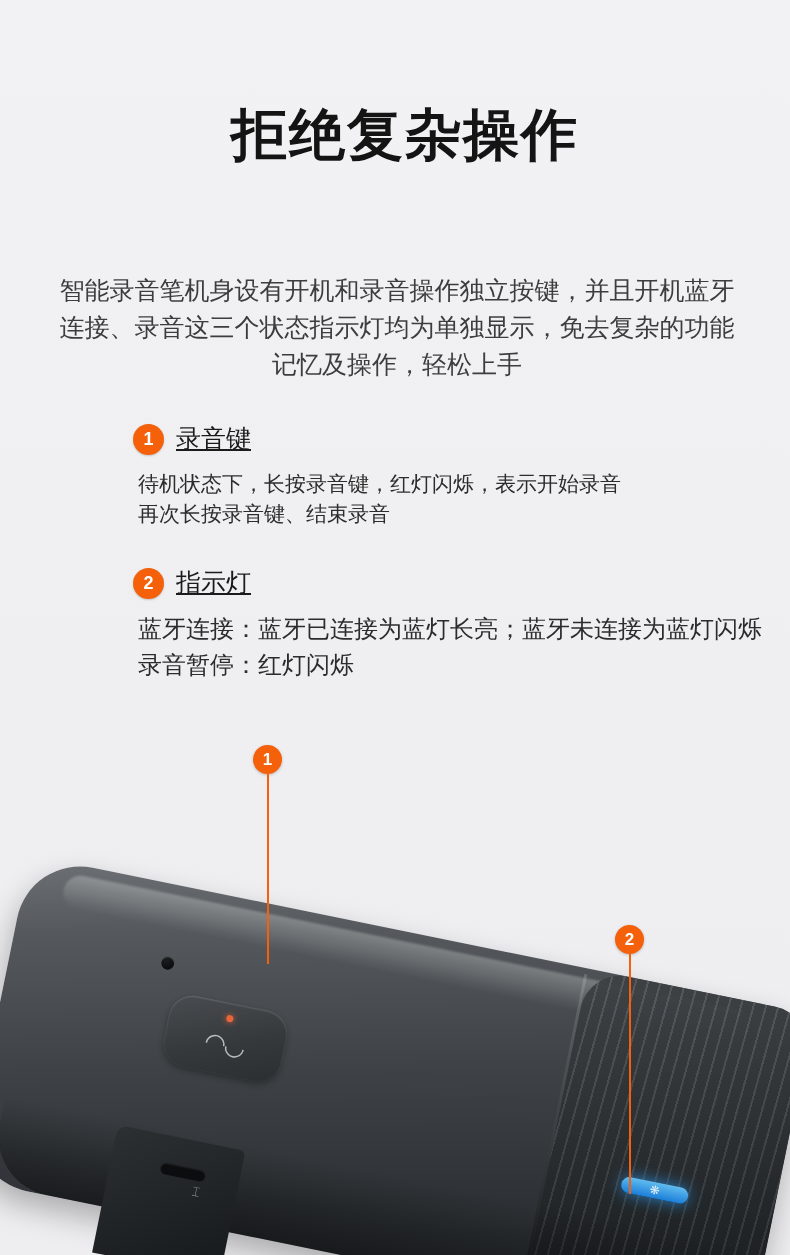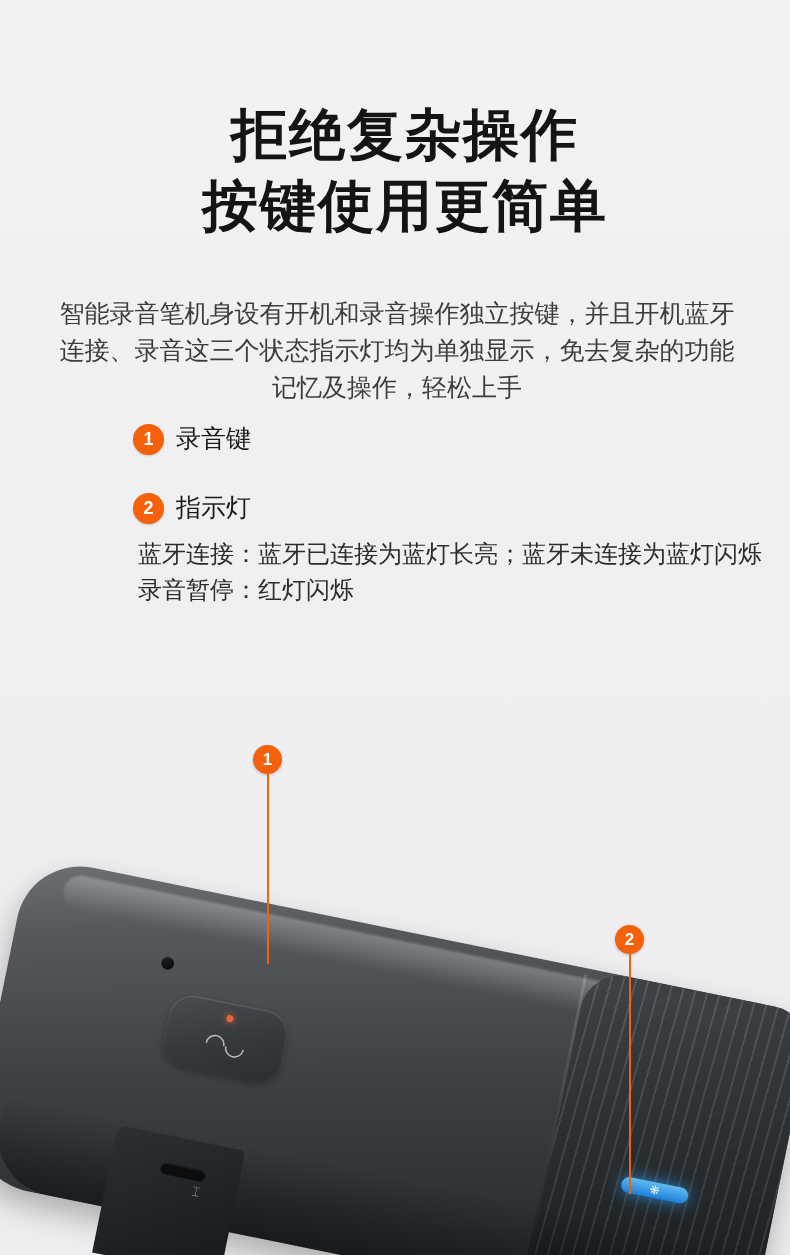--- a/index.html
+++ b/index.html
@@ -41,21 +41,20 @@
   
   .intro {
     position: absolute;
     top: 272px;
     left: 52px;
     width: 690px;
     text-align: center;
     font-size: 25px;
     line-height: 1.47;
     color: #3d3d3d;
-    margin-top: 23px;
   }
 
   
   .features {
     position: absolute;
     top: 424px;
     left: 133px;
     width: 620px;
   }
   .feat-head {
@@ -75,20 +74,21 @@
     align-items: center;
     justify-content: center;
     flex: 0 0 auto;
     box-shadow: 0 1px 2px rgba(0,0,0,.18);
   }
   .feat-title {
     font-size: 25px;
     color: #1b1b1b;
     line-height: 1;
     padding-bottom: 2px;
+    text-decoration: underline;
   }
   .feat-body {
     margin: 14px 0 0 5px;
     font-size: 21px;
     line-height: 1.45;
     color: #2c2c2c;
   }
   .feat-body div { white-space: nowrap; }
   .feat-block-2 { margin-top: 38px; }
   .feat-block-2 .feat-body {
@@ -276,31 +276,34 @@
     transform: rotate(11.5deg);
   }
 </style>
 </head>
 <body>
 
 <div class="page">
 
   <div class="headline">
     <div class="line">拒绝复杂操作</div>
-    <div class="line">按键使用更简单</div>
   </div>
 
   <div class="intro">智能录音笔机身设有开机和录音操作独立按键，并且开机蓝牙连接、录音这三个状态指示灯均为单独显示，免去复杂的功能记忆及操作，轻松上手</div>
 
   <div class="features">
 
     <div class="feat-block">
       <div class="feat-head">
         <div class="badge">1</div>
         <div class="feat-title">录音键</div>
+      </div>
+      <div class="feat-body">
+        <div>待机状态下，长按录音键，红灯闪烁，表示开始录音</div>
+        <div>再次长按录音键、结束录音</div>
       </div>
     </div>
 
     <div class="feat-block feat-block-2">
       <div class="feat-head">
         <div class="badge">2</div>
         <div class="feat-title">指示灯</div>
       </div>
       <div class="feat-body">
         <div>蓝牙连接：蓝牙已连接为蓝灯长亮；蓝牙未连接为蓝灯闪烁</div>

